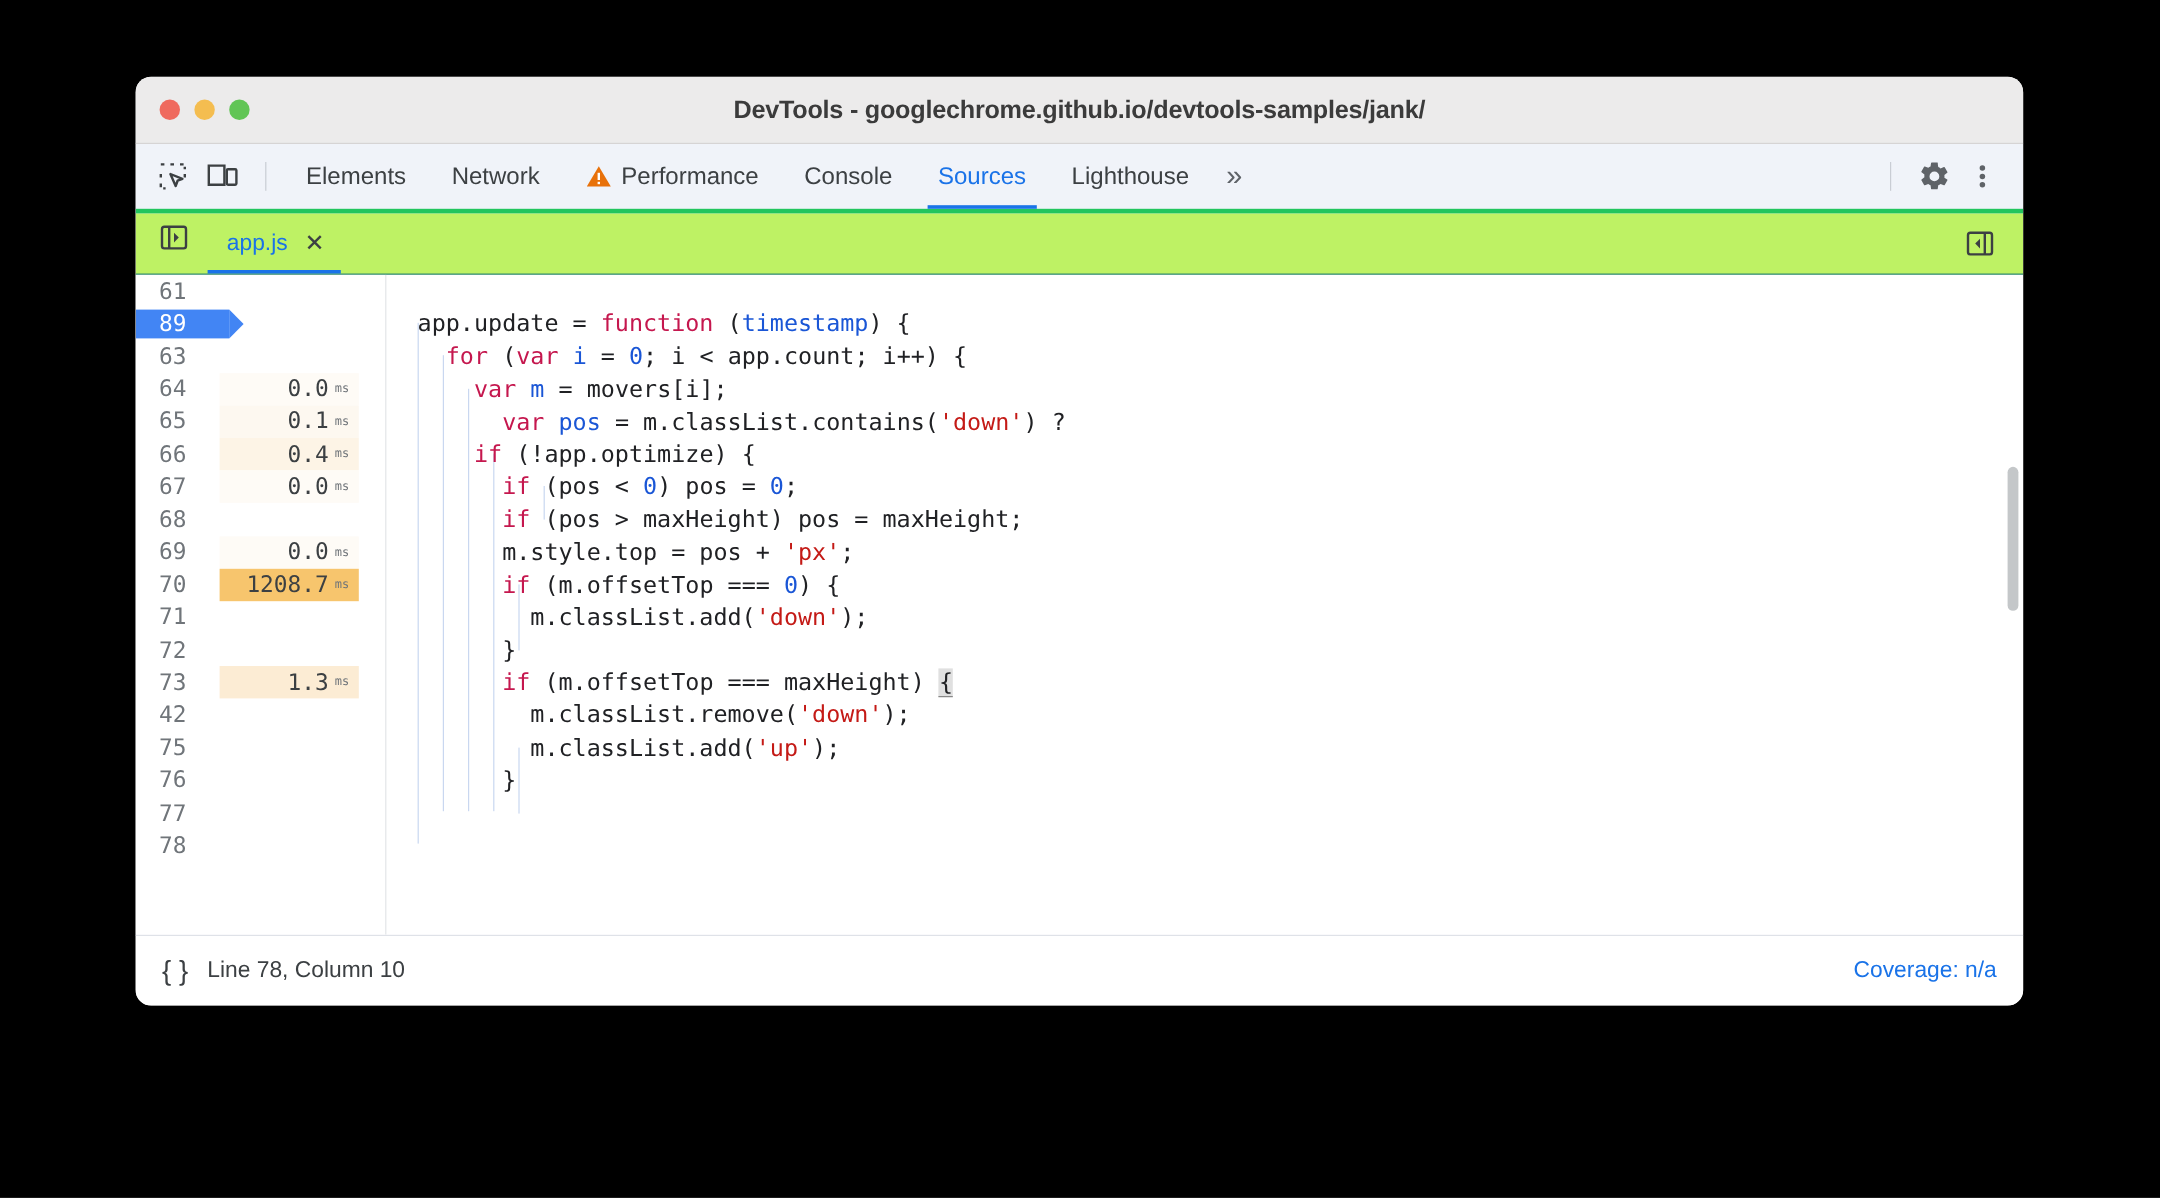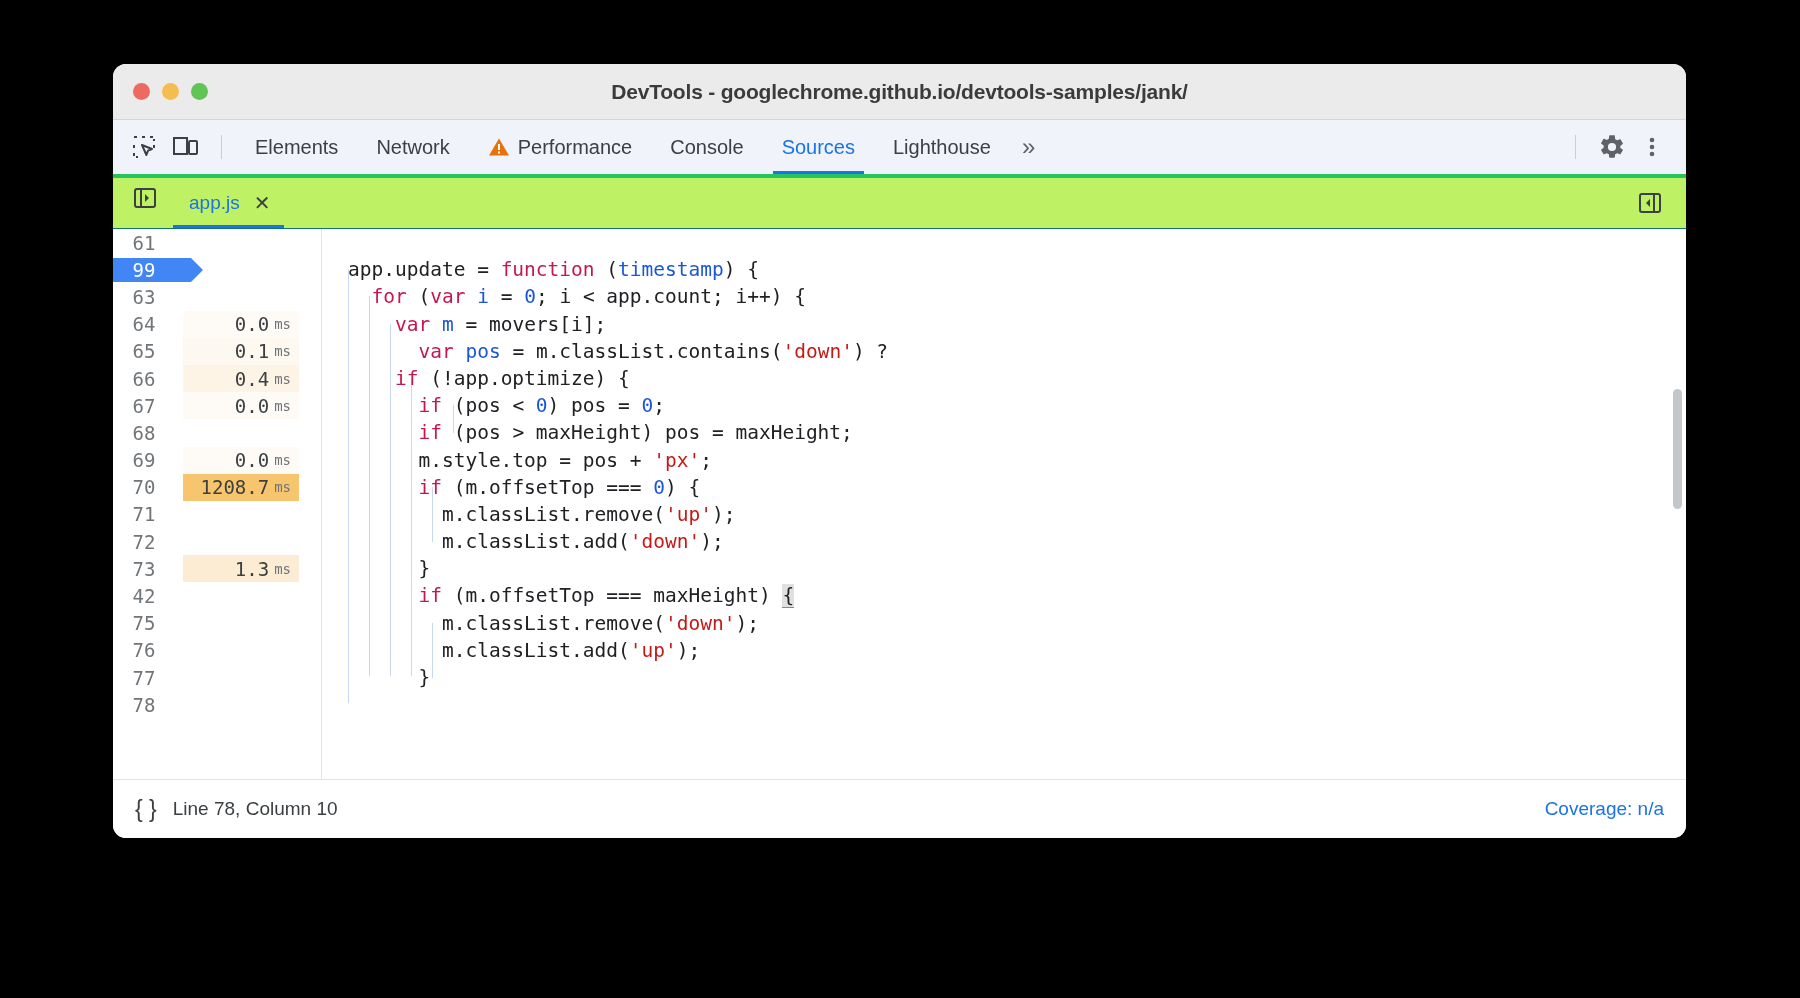--- a/index.html
+++ b/index.html
@@ -232,21 +232,21 @@
     justify-content: flex-end;
     padding-right: 8px;
     box-sizing: border-box;
     font-family: "DejaVu Sans Mono", monospace;
   }
   .timing .val {
     font-size: 19px;
     color: #3c4043;
   }
   .timing .unit {
-    font-size: 14px;
+    font-size: 10px;
     color: #70757a;
     margin-left: 5px;
   }
 
   
   .codewrap {
     position: relative;
     padding-left: 26px;
     flex: 1;
     overflow: hidden;
@@ -424,21 +424,21 @@
     </div>
 
     <div class="editor">
       <div class="gutter" id="gutter">
           <div class="row">
             <div class="lnum">61</div>
             <div class="timing" style="background: transparent;"></div>
           </div>
           <div class="row current">
             <div class="exec-marker"></div>
-            <div class="lnum">99</div>
+            <div class="lnum">89</div>
             <div class="timing" style="background: transparent;"></div>
           </div>
           <div class="row">
             <div class="lnum">63</div>
             <div class="timing" style="background: transparent;"></div>
           </div>
           <div class="row">
             <div class="lnum">64</div>
             <div class="timing" style="background: rgb(254, 251, 246);">
               <span class="val">0.0</span>
@@ -534,21 +534,20 @@
             <div class="codeline">&nbsp;</div>
             <div class="codeline">app.update = <span class="kw">function</span> (<span class="var">timestamp</span>) {</div>
             <div class="codeline">  <span class="kw">for</span> (<span class="kw">var</span> <span class="var">i</span> = <span class="num">0</span>; i &lt; app.count; i++) {</div>
             <div class="codeline">    <span class="kw">var</span> <span class="var">m</span> = movers[i];</div>
             <div class="codeline">      <span class="kw">var</span> <span class="var">pos</span> = m.classList.contains(<span class="str">'down'</span>) ?</div>
             <div class="codeline">    <span class="kw">if</span> (!app.optimize) {</div>
             <div class="codeline">      <span class="kw">if</span> (pos &lt; <span class="num">0</span>) pos = <span class="num">0</span>;</div>
             <div class="codeline">      <span class="kw">if</span> (pos &gt; maxHeight) pos = maxHeight;</div>
             <div class="codeline">      m.style.top = pos + <span class="str">'px'</span>;</div>
             <div class="codeline">      <span class="kw">if</span> (m.offsetTop === <span class="num">0</span>) {</div>
-            <div class="codeline">        m.classList.remove(<span class="str">'up'</span>);</div>
             <div class="codeline">        m.classList.add(<span class="str">'down'</span>);</div>
             <div class="codeline">      }</div>
             <div class="codeline">      <span class="kw">if</span> (m.offsetTop === maxHeight) <span class="brace-hl">{</span></div>
             <div class="codeline">        m.classList.remove(<span class="str">'down'</span>);</div>
             <div class="codeline">        m.classList.add(<span class="str">'up'</span>);</div>
             <div class="codeline">      }</div>
           </div>
         <div class="vscroll"></div>
       </div>
     </div>

